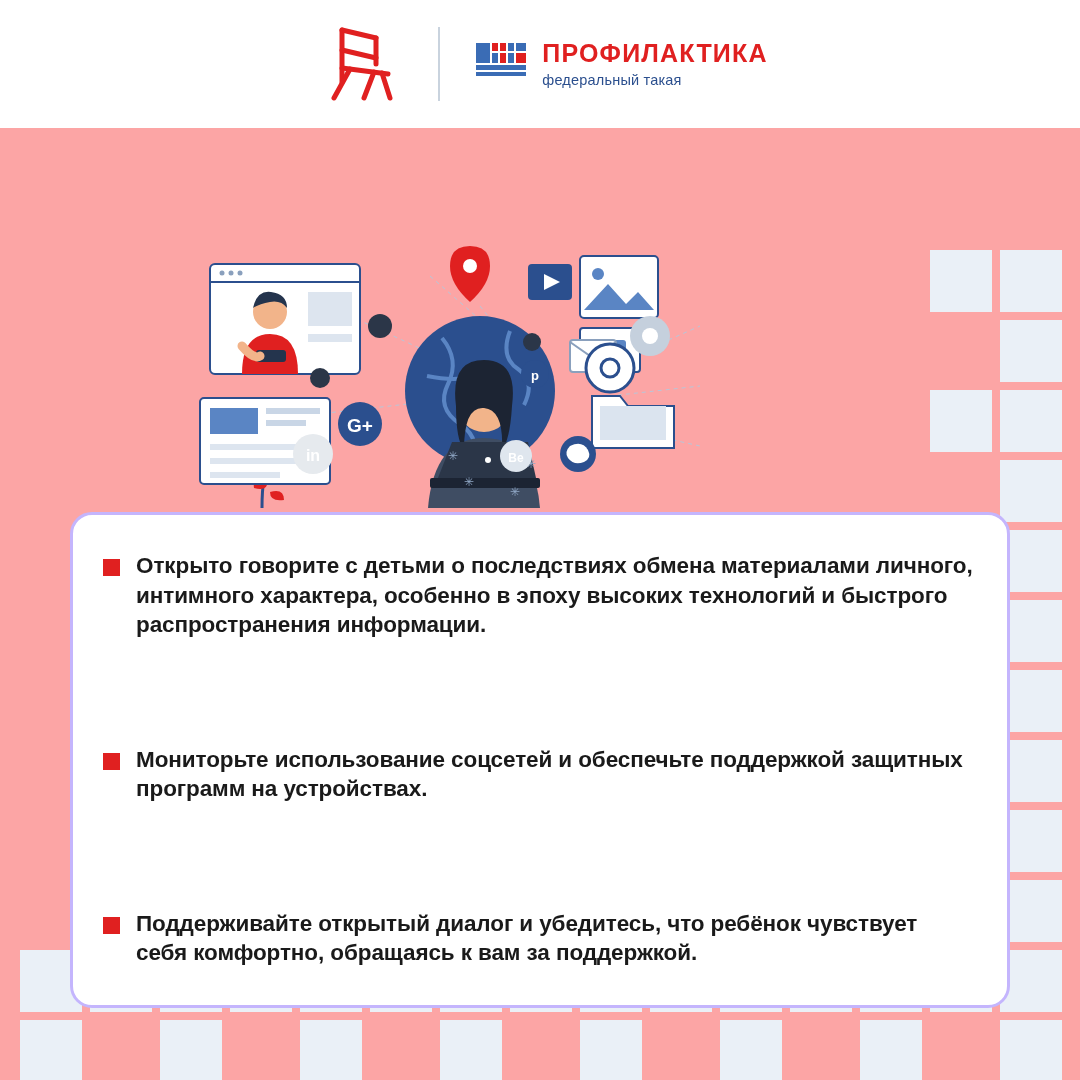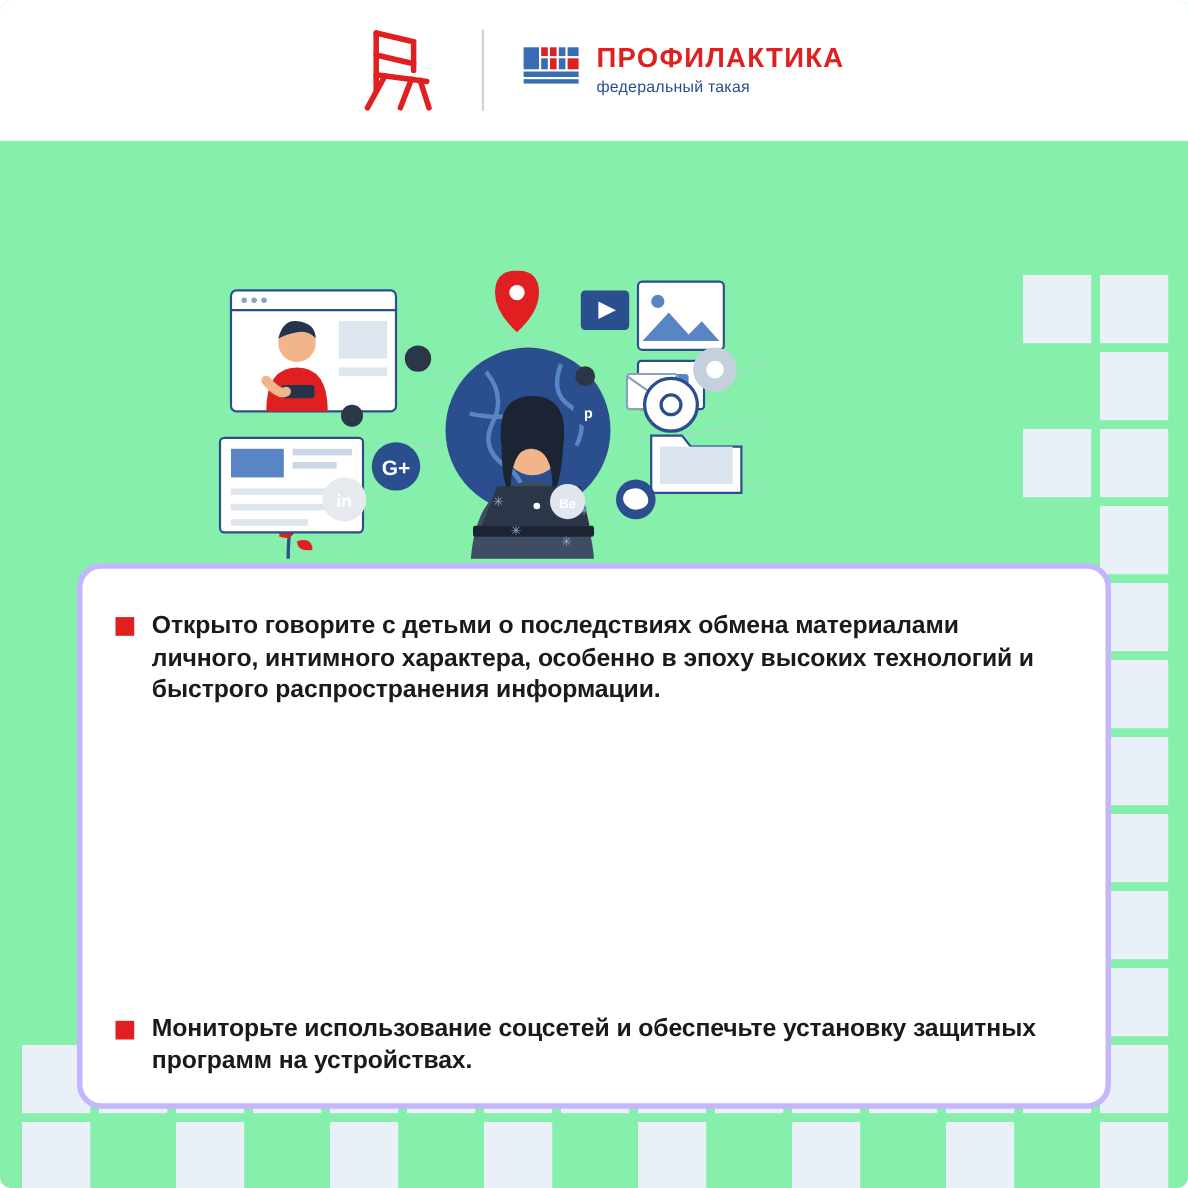--- a/index.html
+++ b/index.html
@@ -11,23 +11,22 @@
     height: 1080px;
     font-family: "Liberation Sans", sans-serif;
     background: #ffffff;
     overflow: hidden;
     position: relative;
   }
 
   .poster {
     position: absolute;
     inset: 0;
-    background: #86efac;
+    background: #fca5a5;
     overflow: hidden;
-    border-radius: 10px;
   }
 
   
   .bg-grid {
     position: absolute;
     inset: 0;
     pointer-events: none;
     z-index: 0;
   }
   .bg-sq {
@@ -124,25 +123,25 @@
   }
 
   
   .card {
     position: absolute;
     left: 70px;
     right: 70px;
     top: 512px;
     bottom: 72px;
     background: #ffffff;
-    border: 5px solid #c4b5fd;
+    border: 3px solid #c4b5fd;
     border-radius: 22px;
     z-index: 4;
     box-sizing: border-box;
-    padding: 36px 34px 24px 30px;
+    padding: 36px 34px 37px 30px;
     display: flex;
     flex-direction: column;
     justify-content: space-between;
   }
   .tip {
     display: flex;
     align-items: flex-start;
     gap: 16px;
   }
   .tip-bullet {
@@ -378,20 +377,24 @@
 
   <div class="card">
 
     <div class="tip">
       <span class="tip-bullet"></span>
       <span class="tip-text">Открыто говорите с детьми о последствиях обмена материалами личного, интимного характера, особенно в эпоху высоких технологий и быстрого распространения информации.</span>
     </div>
 
     <div class="tip">
       <span class="tip-bullet"></span>
-      <span class="tip-text">Мониторьте использование соцсетей и обеспечьте установку защитных программ на устройствах.</span>
+      <span class="tip-text">Мониторьте использование соцсетей и обеспечьте поддержкой защитных программ на устройствах.</span>
     </div>
 
 
+    <div class="tip">
+      <span class="tip-bullet"></span>
+      <span class="tip-text">Поддерживайте открытый диалог и убедитесь, что ребёнок чувствует себя комфортно, обращаясь к вам за поддержкой.</span>
+    </div>
 
 
   </div>
 </div>
 
 </body></html>

